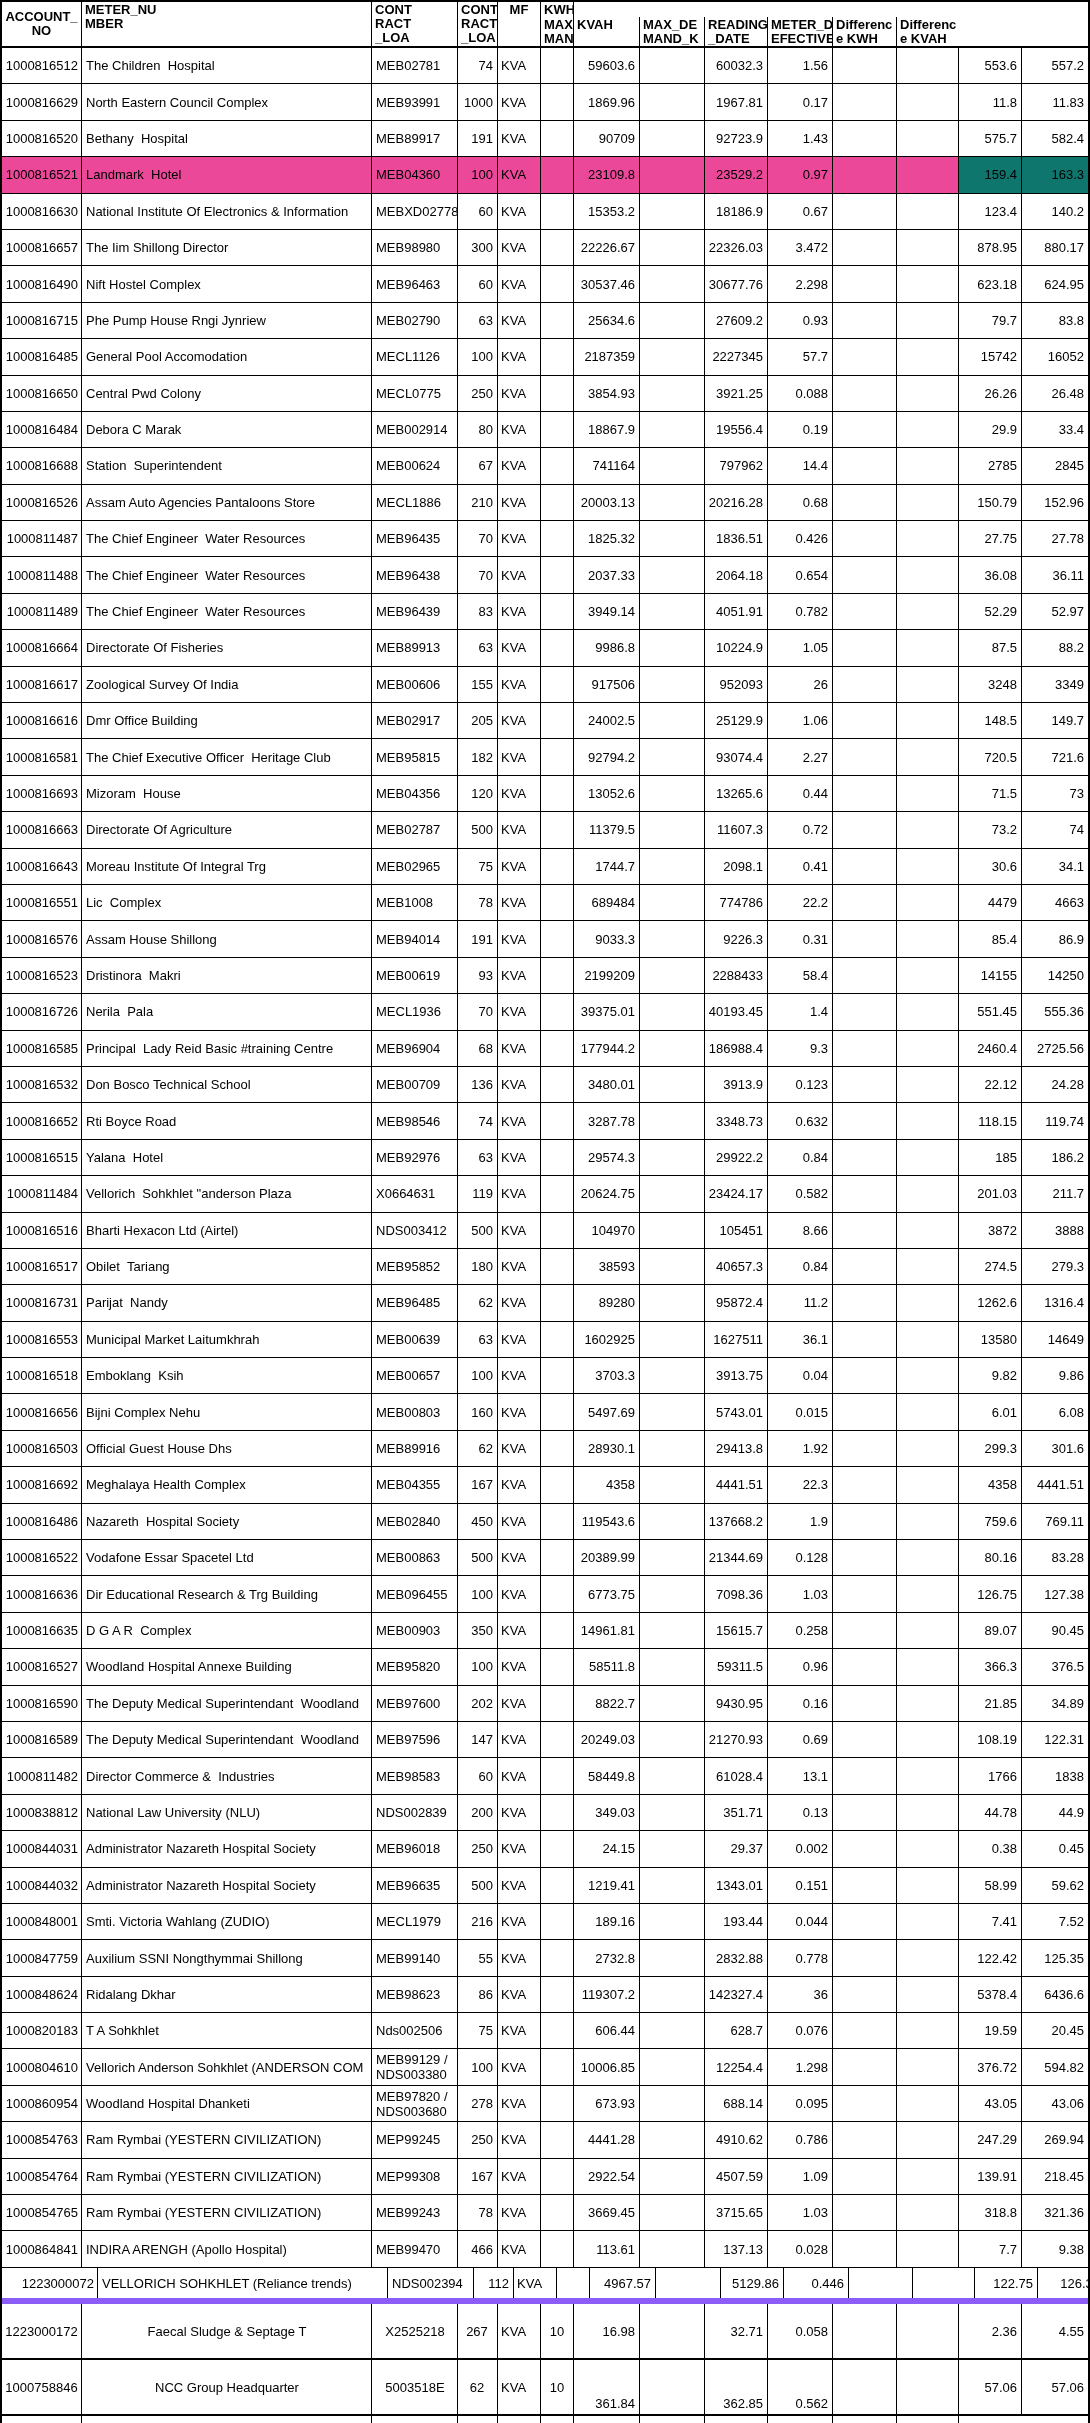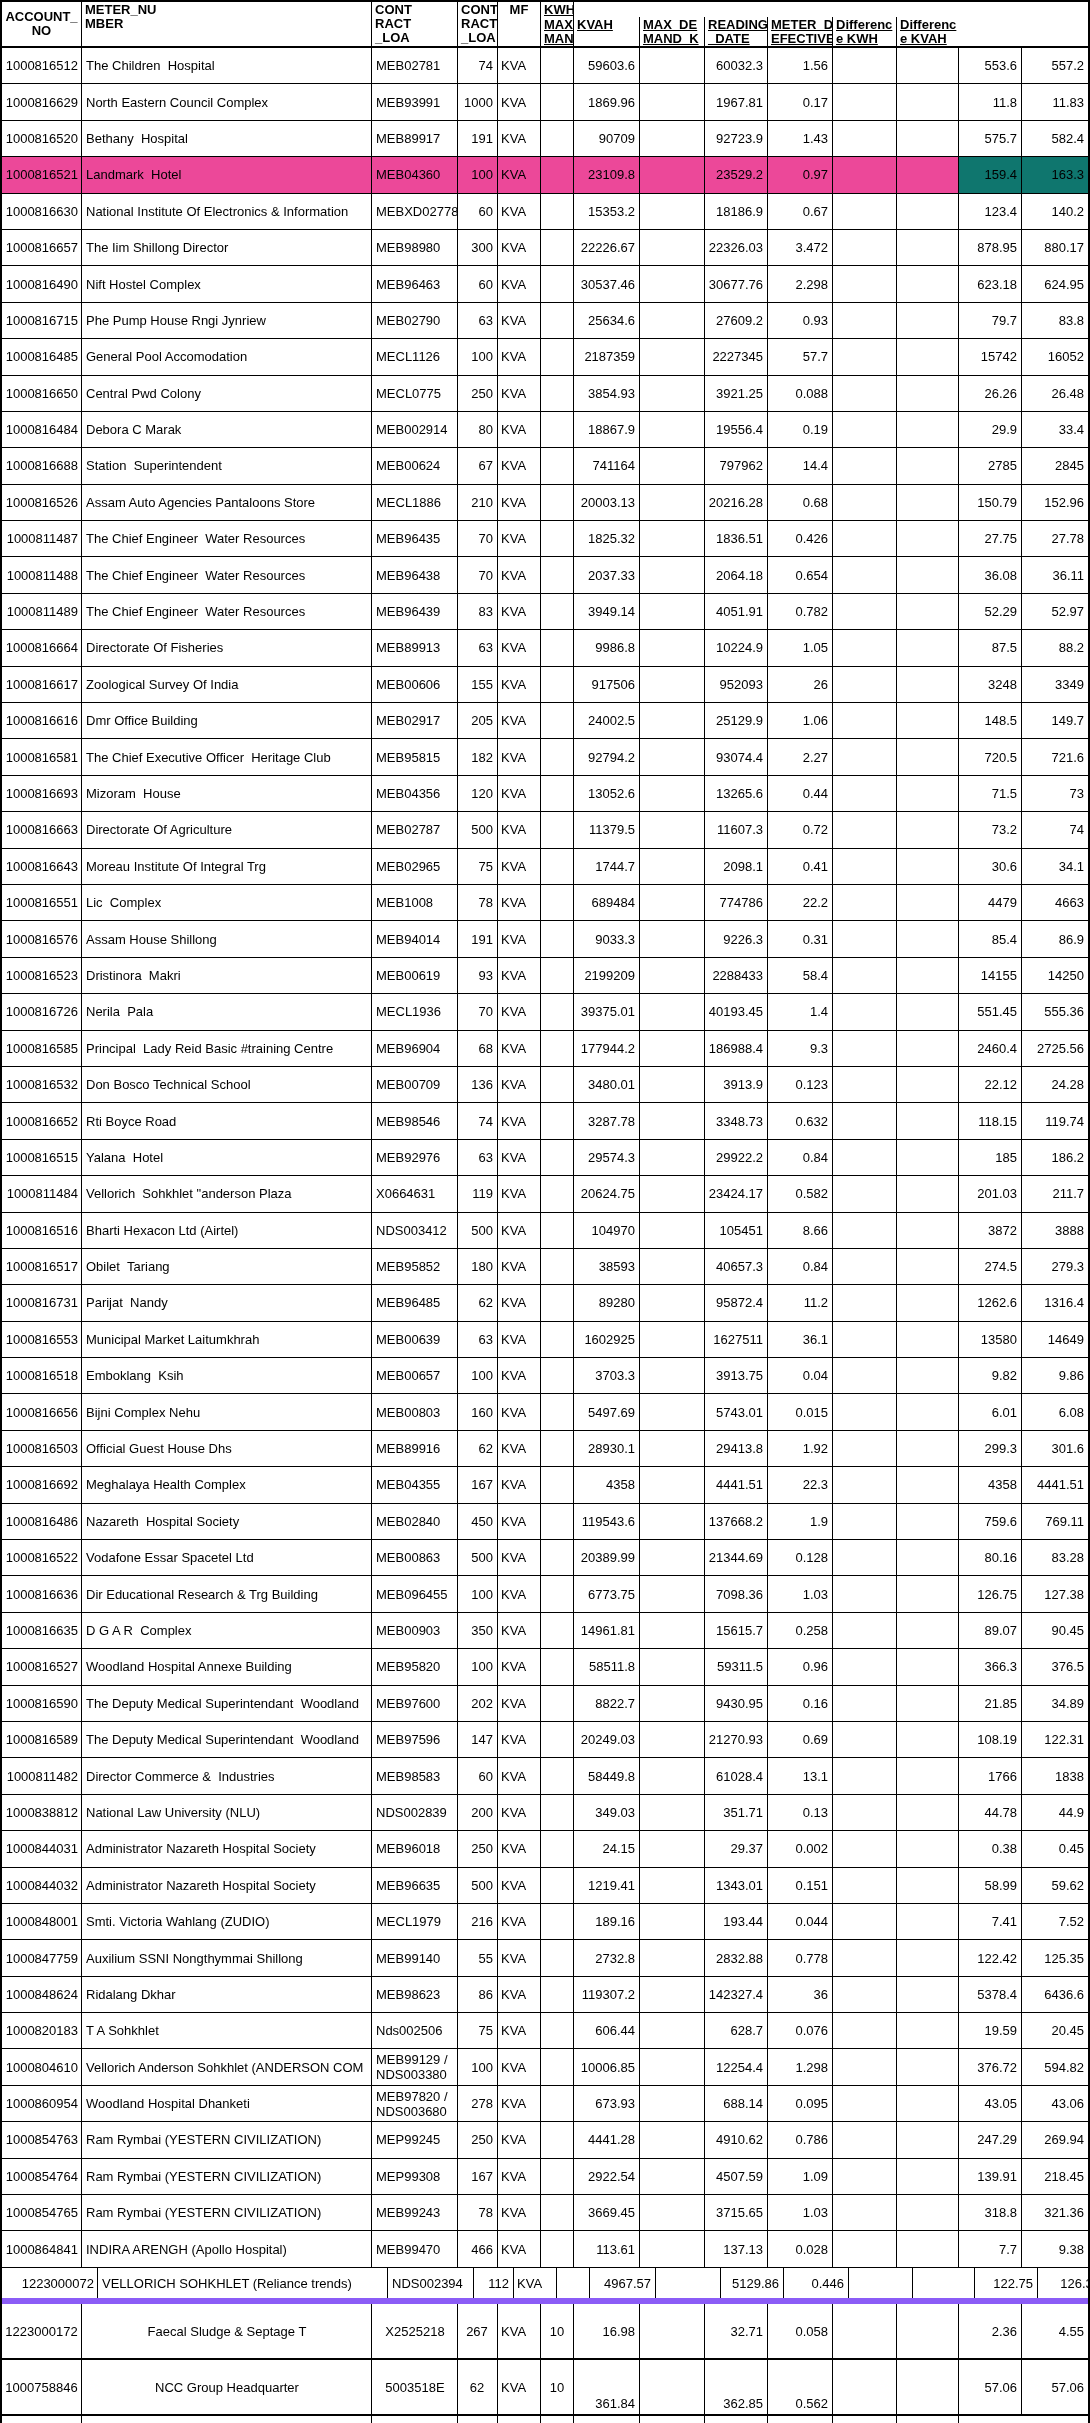--- a/index.html
+++ b/index.html
@@ -36,21 +36,21 @@
   .nov25{
     grid-column:7/15;
     grid-row:1;
     border-right:none;
     border-bottom:1px solid #000;
     justify-content:center;
     text-align:center;
     padding-top:8px;
     margin-top:36px;
   }
-  .hsub{align-items:flex-start;text-decoration:underline;}
+  .hsub{align-items:flex-start;}
   .header .hsub:last-child{border-right:none;}
   
   .row{
     display:grid;
     grid-template-columns:80px 290px 86px 40px 43px 33px 66px 65px 63px 65px 64px 62px 63px 66px;
     height:36.4px;
     box-sizing:border-box;
     border-bottom:1px solid #000;
     font-size:13px;
     line-height:15px;

